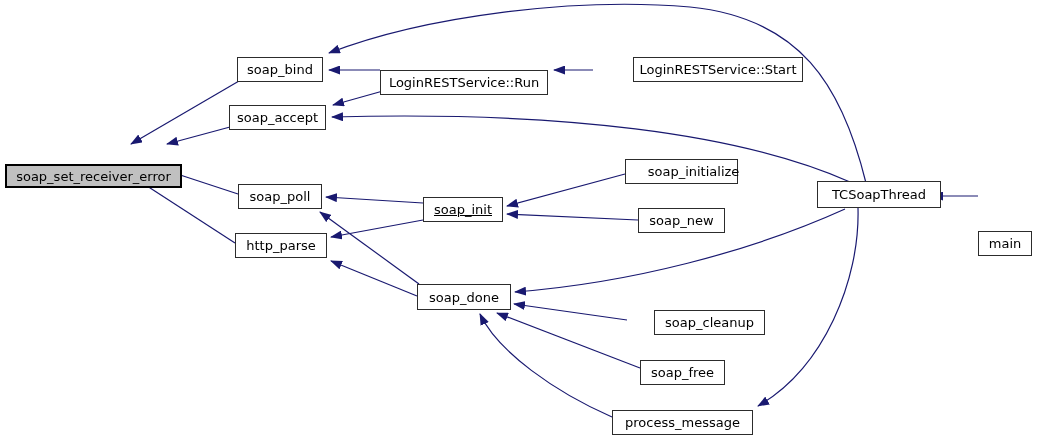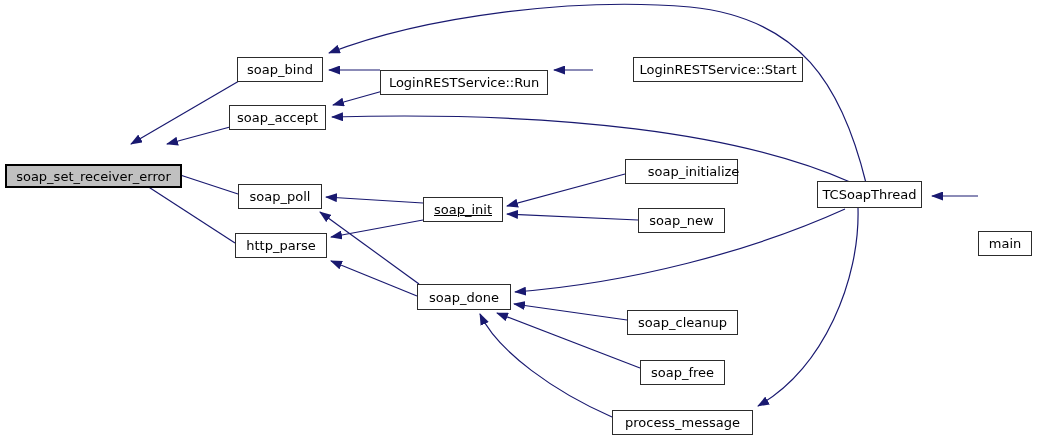--- a/index.html
+++ b/index.html
@@ -84,19 +84,19 @@
       <div class="node" style="left: 237px; top: 57px; width: 86px; height: 25px;">soap_bind</div>
       <div class="node" style="left: 229px; top: 105px; width: 97px; height: 25px;">soap_accept</div>
       <div class="node" style="left: 380px; top: 49px; width: 168px; height: 25px; margin-top: 21px;">LoginRESTService::Run</div>
       <div class="node" style="left: 593px; top: 57px; width: 170px; height: 25px; margin-left: 40px;">LoginRESTService::Start</div>
       <div class="node" style="left: 238px; top: 184px; width: 84px; height: 25px;">soap_poll</div>
       <div class="node" style="left: 235px; top: 233px; width: 92px; height: 25px;">http_parse</div>
       <div class="node" style="left: 423px; top: 197px; width: 80px; height: 25px; text-decoration: underline;">soap_init</div>
       <div class="node" style="left: 625px; top: 159px; width: 113px; height: 25px; padding-left: 24px;">soap_initialize</div>
       <div class="node" style="left: 638px; top: 208px; width: 87px; height: 25px;">soap_new</div>
       <div class="node" style="left: 417px; top: 284px; width: 94px; height: 26px;">soap_done</div>
-      <div class="node" style="left: 627px; top: 310px; width: 111px; height: 25px;">soap_cleanup</div>
+      <div class="node" style="left: 654px; top: 310px; width: 111px; height: 25px;">soap_cleanup</div>
       <div class="node" style="left: 640px; top: 360px; width: 85px; height: 25px;">soap_free</div>
       <div class="node" style="left: 612px; top: 410px; width: 141px; height: 25px;">process_message</div>
-      <div class="node" style="left: 817px; top: 181px; width: 105px; height: 27px;">TCSoapThread</div>
+      <div class="node" style="left: 817px; top: 181px; width: 124px; height: 27px;">TCSoapThread</div>
       <div class="node" style="left: 978px; top: 183px; width: 54px; height: 25px; margin-top: 48px;">main</div>
     </div>
 </div>
 
 </body></html>

